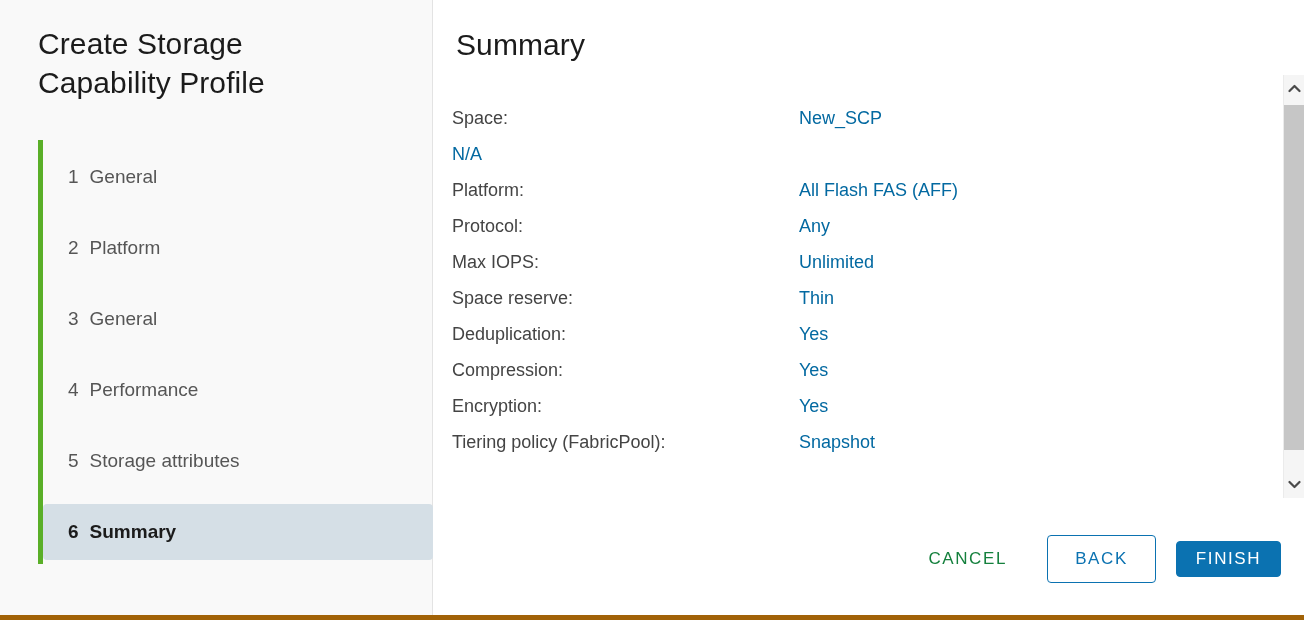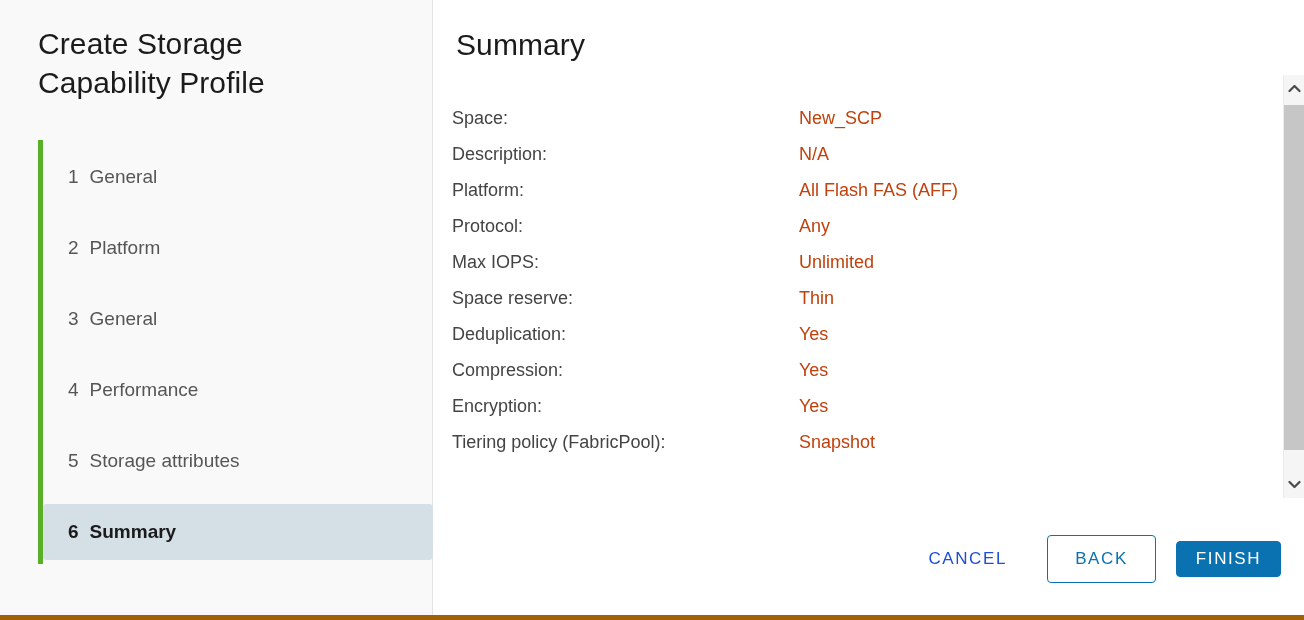--- a/index.html
+++ b/index.html
@@ -142,21 +142,21 @@
     width: 347px;
     flex: 0 0 347px;
     font-size: 18px;
     line-height: 26px;
     color: #444444;
   }
   .sval {
     flex: 1 1 auto;
     font-size: 18px;
     line-height: 26px;
-    color: #c2410c;
+    color: #0369a1;
   }
 
   
   #scrollbar {
     position: absolute;
     right: 0px;
     top: 77px;
     width: 21px;
     height: 423px;
     background: #f5f5f5;
@@ -200,21 +200,21 @@
     letter-spacing: 1.6px;
     cursor: pointer;
     box-sizing: border-box;
     display: inline-flex;
     align-items: center;
     justify-content: center;
   }
   #btn-cancel {
     background: transparent;
     border: none;
-    color: #1d4ed8;
+    color: #15803d;
     height: 47px;
     padding: 0 18px;
     margin-right: 22px;
   }
   #btn-back {
     background: #ffffff;
     border: 1px solid #0b72b1;
     border-radius: 4px;
     color: #0b72b1;
     width: 109px;
@@ -270,21 +270,20 @@
   <div id="content">
     <div id="page-heading">Summary</div>
 
     <div id="summary-scroll">
       <div id="summary-table">
           <div class="srow">
             <div class="skey">Space:</div>
             <div class="sval">New_SCP</div>
           </div>
           <div class="srow">
-            <div class="skey">Description:</div>
             <div class="sval">N/A</div>
           </div>
           <div class="srow">
             <div class="skey">Platform:</div>
             <div class="sval">All Flash FAS (AFF)</div>
           </div>
           <div class="srow">
             <div class="skey">Protocol:</div>
             <div class="sval">Any</div>
           </div>

